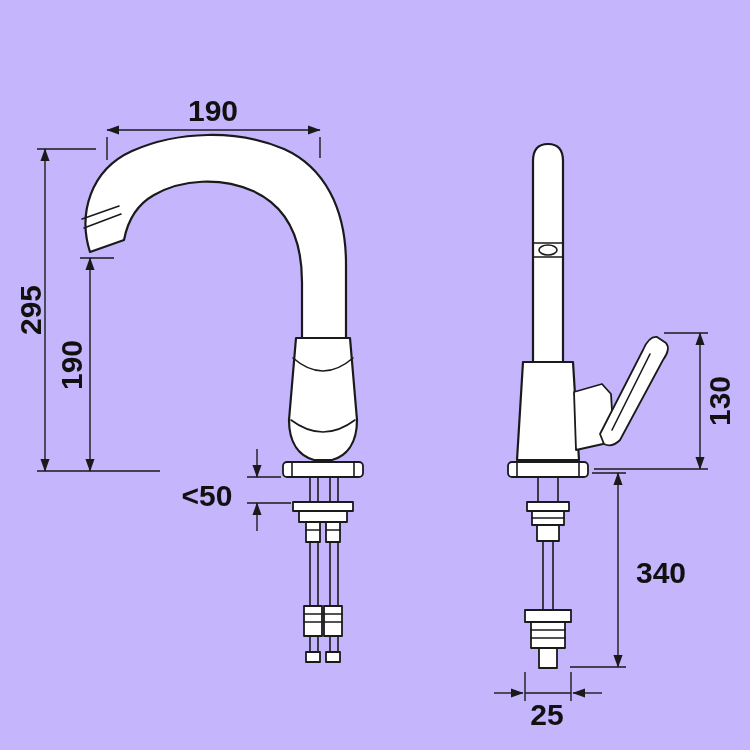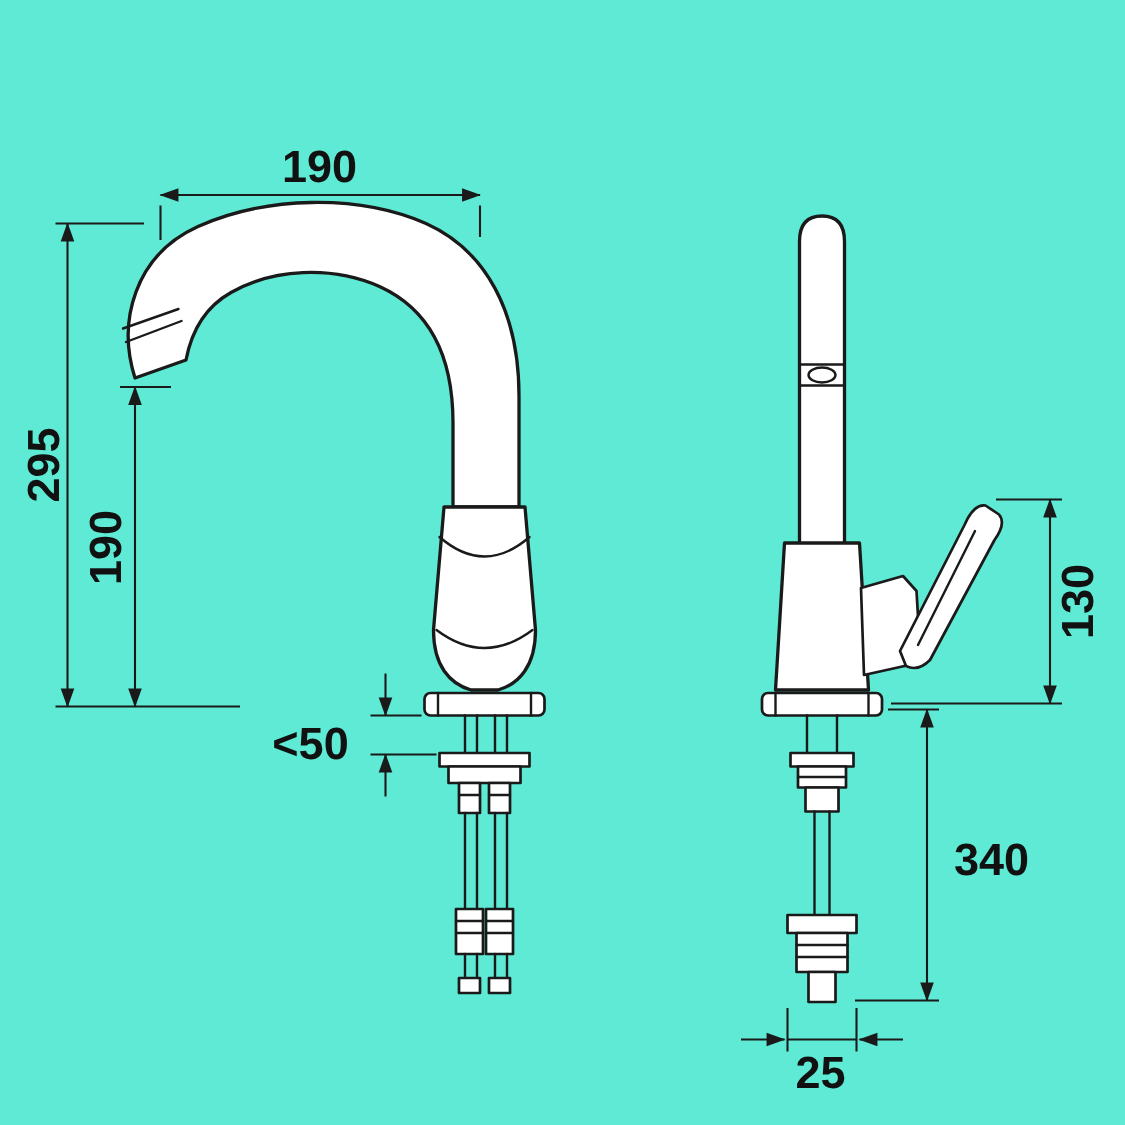--- a/index.html
+++ b/index.html
@@ -8,21 +8,21 @@
     background: #ffffff;
     width: 750px;
     height: 750px;
     overflow: hidden;
     font-family: "Liberation Sans", sans-serif;
   }
   .canvas {
     position: relative;
     width: 750px;
     height: 750px;
-    background: #5eead4;
+    background: #c4b5fd;
     text-align: right;
   }
   svg { display: block; }
   .outline {
     fill: #ffffff;
     stroke: #1a1a1a;
     stroke-width: 2.2;
     stroke-linejoin: round;
     stroke-linecap: round;
   }

